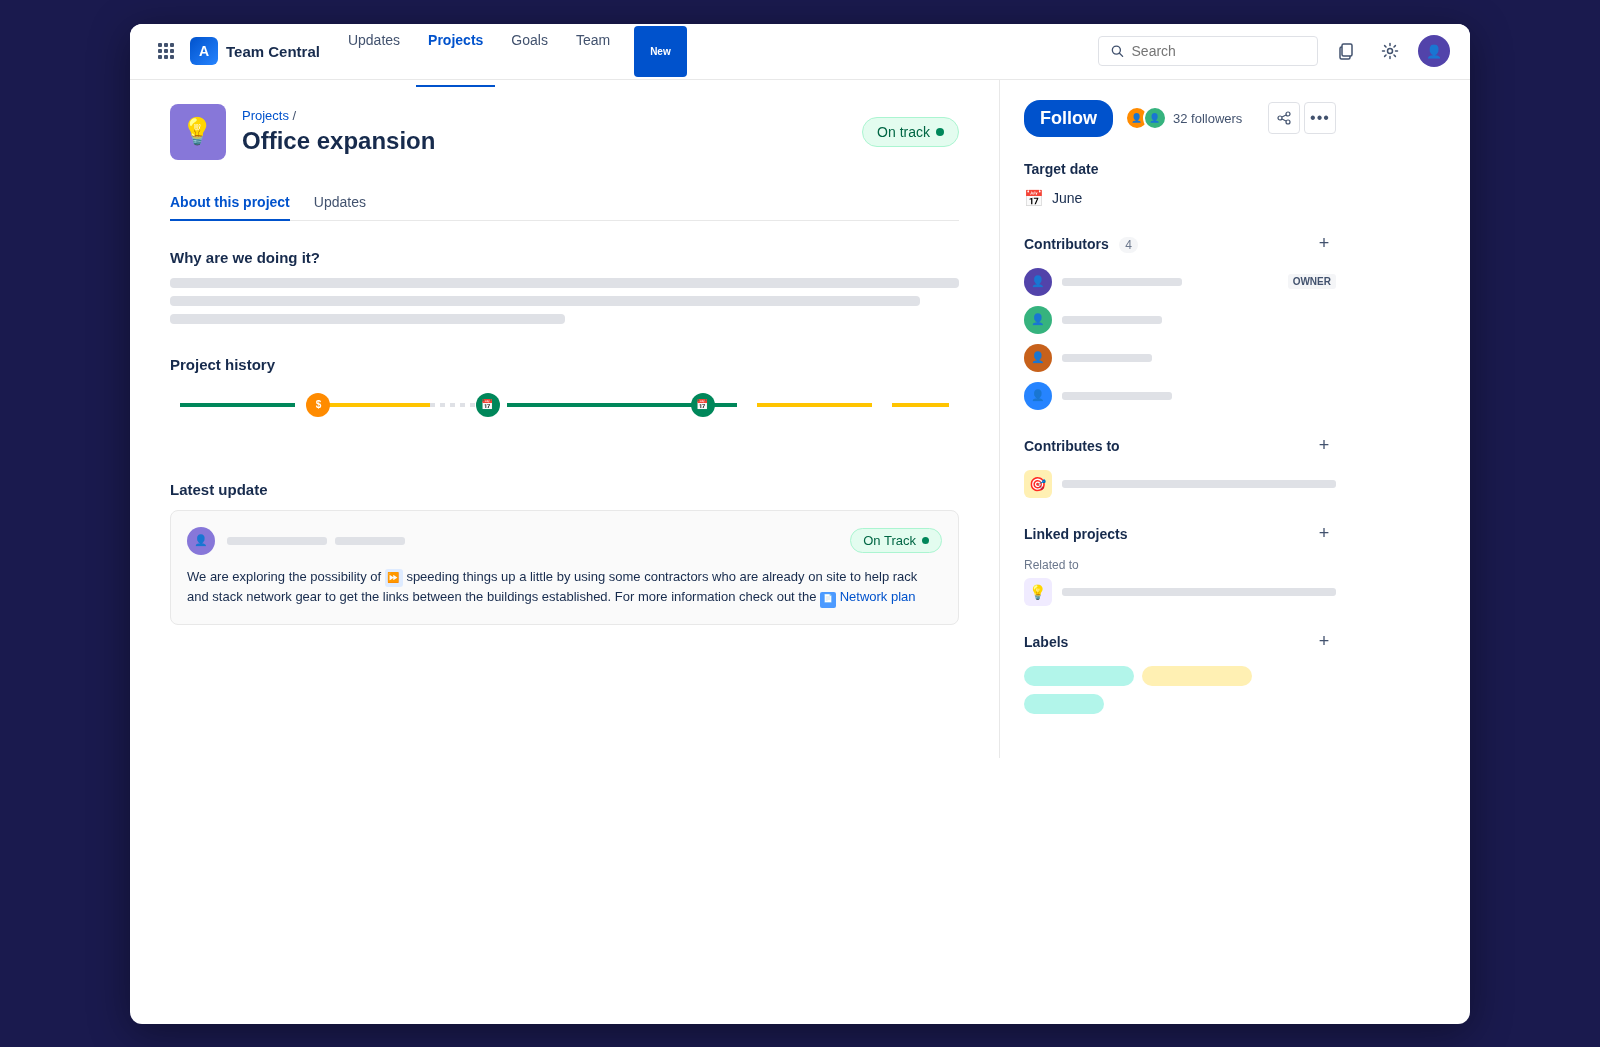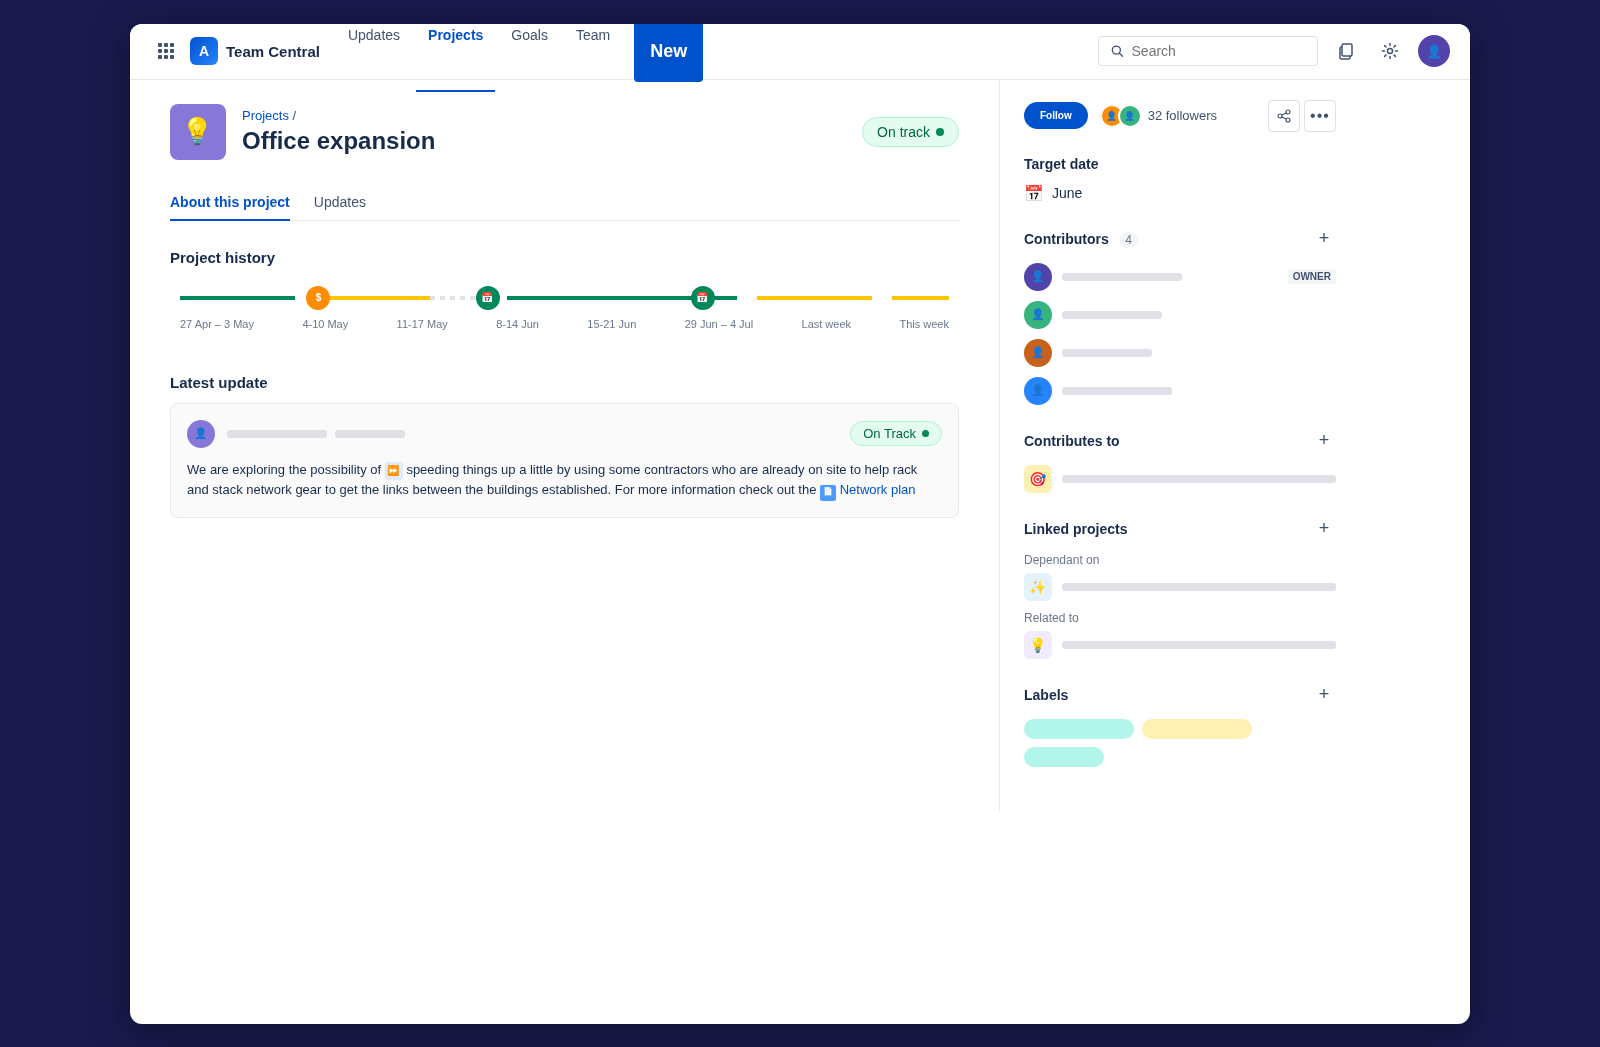--- a/index.html
+++ b/index.html
@@ -62,21 +62,21 @@
       color: #0052cc; font-weight: 600;
     }
     .nav-item.active::after {
       content: '';
       position: absolute; bottom: -10px; left: 0; right: 0;
       height: 2px; background: #0052cc;
     }
     .nav-new-btn {
       background: #0052cc; color: white;
       border: none; border-radius: 4px;
-      padding: 20px 16px; font-size: 18px; font-weight: 600;
+      padding: 20px 16px; font-size: 10px; font-weight: 600;
       cursor: pointer; margin-left: 8px;
     }
     .nav-right {
       display: flex; align-items: center; gap: 12px; margin-left: auto;
     }
     .search-box {
       display: flex; align-items: center; gap: 8px;
       border: 1px solid #dfe1e6;
       border-radius: 4px; padding: 6px 12px;
       width: 220px;
@@ -220,21 +220,21 @@
       font-size: 10px;
     }
     
     .sidebar-follow-row {
       display: flex; align-items: center; gap: 12px;
       margin-bottom: 24px;
     }
     .follow-btn {
       background: #0052cc; color: white;
       border: none; border-radius: 16px;
-      padding: 8px 16px; font-size: 10px; font-weight: 600;
+      padding: 8px 16px; font-size: 18px; font-weight: 600;
       cursor: pointer;
     }
     .followers-row {
       display: flex; align-items: center; gap: 6px; flex: 1;
     }
     .follower-avatars {
       display: flex;
     }
     .follower-avatar {
       width: 24px; height: 24px; border-radius: 50%;
@@ -381,20 +381,26 @@
           <div class="status-dot"></div>
         </div>
       </div>
 
       <div class="tabs">
         <div class="tab active">About this project</div>
         <div class="tab">Updates</div>
       </div>
 
 
+      <div class="section">
+        <div class="section-title">Why are we doing it?</div>
+        <div class="skeleton-line" style="width:100%"></div>
+        <div class="skeleton-line" style="width:95%"></div>
+        <div class="skeleton-line" style="width:50%"></div>
+      </div>
 
 
       <div class="timeline-container">
         <div class="timeline-title">Project history</div>
         <div style="position:relative; height:60px; margin: 0 10px;">
 
           <div style="position:absolute; top:14px; left:0; right:0; display:flex; height:4px;">
             <div style="flex:1; background:#00875a; height:4px;"></div>
             <div style="width:20px;"></div>
             <div style="flex:1; background:#ffc400; height:4px;"></div>
@@ -411,30 +417,20 @@
           <div style="position:absolute; top:4px; left:18%; transform:translateX(-50%);">
             <div style="width:24px;height:24px;border-radius:50%;background:#ff8b00;display:flex;align-items:center;justify-content:center;color:white;font-size:10px;font-weight:700;">$</div>
           </div>
           <div style="position:absolute; top:4px; left:40%; transform:translateX(-50%);">
             <div style="width:24px;height:24px;border-radius:50%;background:#00875a;display:flex;align-items:center;justify-content:center;color:white;font-size:10px;">📅</div>
           </div>
           <div style="position:absolute; top:4px; left:68%; transform:translateX(-50%);">
             <div style="width:24px;height:24px;border-radius:50%;background:#00875a;display:flex;align-items:center;justify-content:center;color:white;font-size:10px;">📅</div>
           </div>
 
-          <div style="position:absolute; top:36px; left:0; right:0; display:flex; justify-content:space-between;">
-            <span style="font-size:11px;color:#6b778c;">27 Apr – 3 May</span>
-            <span style="font-size:11px;color:#6b778c;">4-10 May</span>
-            <span style="font-size:11px;color:#6b778c;">11-17 May</span>
-            <span style="font-size:11px;color:#6b778c;">8-14 Jun</span>
-            <span style="font-size:11px;color:#6b778c;">15-21 Jun</span>
-            <span style="font-size:11px;color:#6b778c;">29 Jun – 4 Jul</span>
-            <span style="font-size:11px;color:#6b778c;">Last week</span>
-            <span style="font-size:11px;color:#6b778c;">This week</span>
-          </div>
         </div>
       </div>
 
       <div class="update-section">
         <div class="update-title">Latest update</div>
         <div class="update-card">
           <div class="update-card-header">
             <div class="update-avatar">👤</div>
             <div class="update-meta">
               <div class="update-skeleton" style="width:100px;"></div>
@@ -538,27 +534,20 @@
           <div class="linked-icon" style="background:#fff0b3;">🎯</div>
           <div class="linked-skeleton"></div>
         </div>
       </div>
 
       <div class="sidebar-section">
         <div class="sidebar-section-header">
           <span class="sidebar-section-title">Linked projects</span>
           <div class="plus-btn">+</div>
         </div>
-        <div style="margin-bottom:8px;">
-          <span style="font-size:12px;color:#6b778c;display:block;margin-bottom:6px;">Dependant on</span>
-          <div class="linked-item-row">
-            <div class="linked-icon" style="background:#e3f2fd;">✨</div>
-            <div class="linked-skeleton"></div>
-          </div>
-        </div>
         <div>
           <span style="font-size:12px;color:#6b778c;display:block;margin-bottom:6px;">Related to</span>
           <div class="linked-item-row">
             <div class="linked-icon" style="background:#f0ebff;">💡</div>
             <div class="linked-skeleton"></div>
           </div>
         </div>
       </div>
 
       <div class="sidebar-section">

